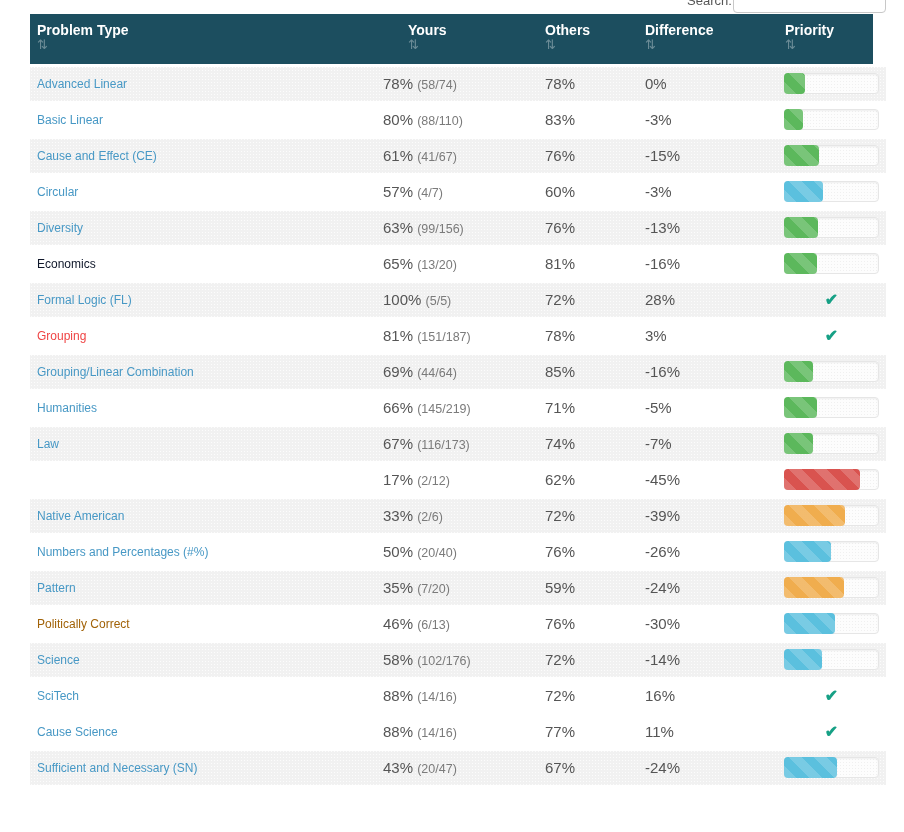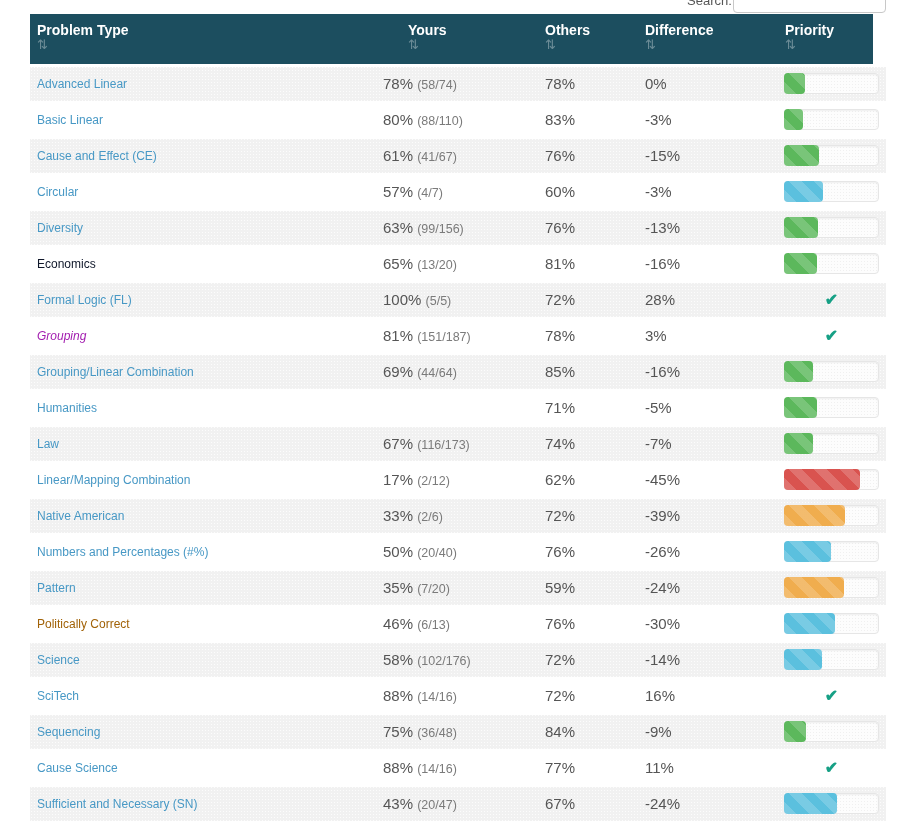--- a/index.html
+++ b/index.html
@@ -147,62 +147,62 @@
         <div class="row odd">
     <a class="cell c-name" href="#" style="color: rgb(71, 152, 197);">Formal Logic (FL)</a>
     <span class="cell c-yours"><span class="pct">100%</span> <span class="frac">(5/5)</span></span>
     <span class="cell c-others">72%</span>
     <span class="cell c-diff">28%</span>
     <span class="cell c-priority">
             <span class="check" style="color: rgb(22, 160, 133);">✔</span>
           </span>
   </div>
         <div class="row even">
-    <a class="cell c-name" href="#" style="color: #a21caf; font-style: italic;">Grouping</a>
+    <a class="cell c-name" href="#" style="color: #ef4444;">Grouping</a>
     <span class="cell c-yours"><span class="pct">81%</span> <span class="frac">(151/187)</span></span>
     <span class="cell c-others">78%</span>
     <span class="cell c-diff">3%</span>
     <span class="cell c-priority">
             <span class="check" style="color: rgb(22, 160, 133);">✔</span>
           </span>
   </div>
         <div class="row odd">
     <a class="cell c-name" href="#" style="color: rgb(71, 152, 197);">Grouping/Linear Combination</a>
     <span class="cell c-yours"><span class="pct">69%</span> <span class="frac">(44/64)</span></span>
     <span class="cell c-others">85%</span>
     <span class="cell c-diff">-16%</span>
     <span class="cell c-priority">
             <div class="bar">
               <div class="bar-fill" style="width: 31%; background-color: rgb(92, 184, 92);"></div>
             </div>
           </span>
   </div>
         <div class="row even">
     <a class="cell c-name" href="#" style="color: rgb(71, 152, 197);">Humanities</a>
+    <span class="cell c-yours"><span class="pct">66%</span> <span class="frac">(145/219)</span></span>
     <span class="cell c-others">71%</span>
     <span class="cell c-diff">-5%</span>
     <span class="cell c-priority">
             <div class="bar">
               <div class="bar-fill" style="width: 35%; background-color: rgb(92, 184, 92);"></div>
             </div>
           </span>
   </div>
         <div class="row odd">
     <a class="cell c-name" href="#" style="color: rgb(71, 152, 197);">Law</a>
     <span class="cell c-yours"><span class="pct">67%</span> <span class="frac">(116/173)</span></span>
     <span class="cell c-others">74%</span>
     <span class="cell c-diff">-7%</span>
     <span class="cell c-priority">
             <div class="bar">
               <div class="bar-fill" style="width: 31%; background-color: rgb(92, 184, 92);"></div>
             </div>
           </span>
   </div>
         <div class="row even">
-    <a class="cell c-name" href="#" style="color: rgb(71, 152, 197);">Linear/Mapping Combination</a>
     <span class="cell c-yours"><span class="pct">17%</span> <span class="frac">(2/12)</span></span>
     <span class="cell c-others">62%</span>
     <span class="cell c-diff">-45%</span>
     <span class="cell c-priority">
             <div class="bar">
               <div class="bar-fill" style="width: 82%; background-color: rgb(217, 83, 79);"></div>
             </div>
           </span>
   </div>
         <div class="row odd">
@@ -262,31 +262,20 @@
   </div>
         <div class="row even">
     <a class="cell c-name" href="#" style="color: rgb(71, 152, 197);">SciTech</a>
     <span class="cell c-yours"><span class="pct">88%</span> <span class="frac">(14/16)</span></span>
     <span class="cell c-others">72%</span>
     <span class="cell c-diff">16%</span>
     <span class="cell c-priority">
             <span class="check" style="color: rgb(22, 160, 133);">✔</span>
           </span>
   </div>
-        <div class="row odd">
-    <a class="cell c-name" href="#" style="color: rgb(71, 152, 197);">Sequencing</a>
-    <span class="cell c-yours"><span class="pct">75%</span> <span class="frac">(36/48)</span></span>
-    <span class="cell c-others">84%</span>
-    <span class="cell c-diff">-9%</span>
-    <span class="cell c-priority">
-            <div class="bar">
-              <div class="bar-fill" style="width: 24%; background-color: rgb(92, 184, 92);"></div>
-            </div>
-          </span>
-  </div>
         <div class="row even">
     <a class="cell c-name" href="#" style="color: rgb(71, 152, 197);">Cause Science</a>
     <span class="cell c-yours"><span class="pct">88%</span> <span class="frac">(14/16)</span></span>
     <span class="cell c-others">77%</span>
     <span class="cell c-diff">11%</span>
     <span class="cell c-priority">
             <span class="check" style="color: rgb(22, 160, 133);">✔</span>
           </span>
   </div>
         <div class="row odd">

